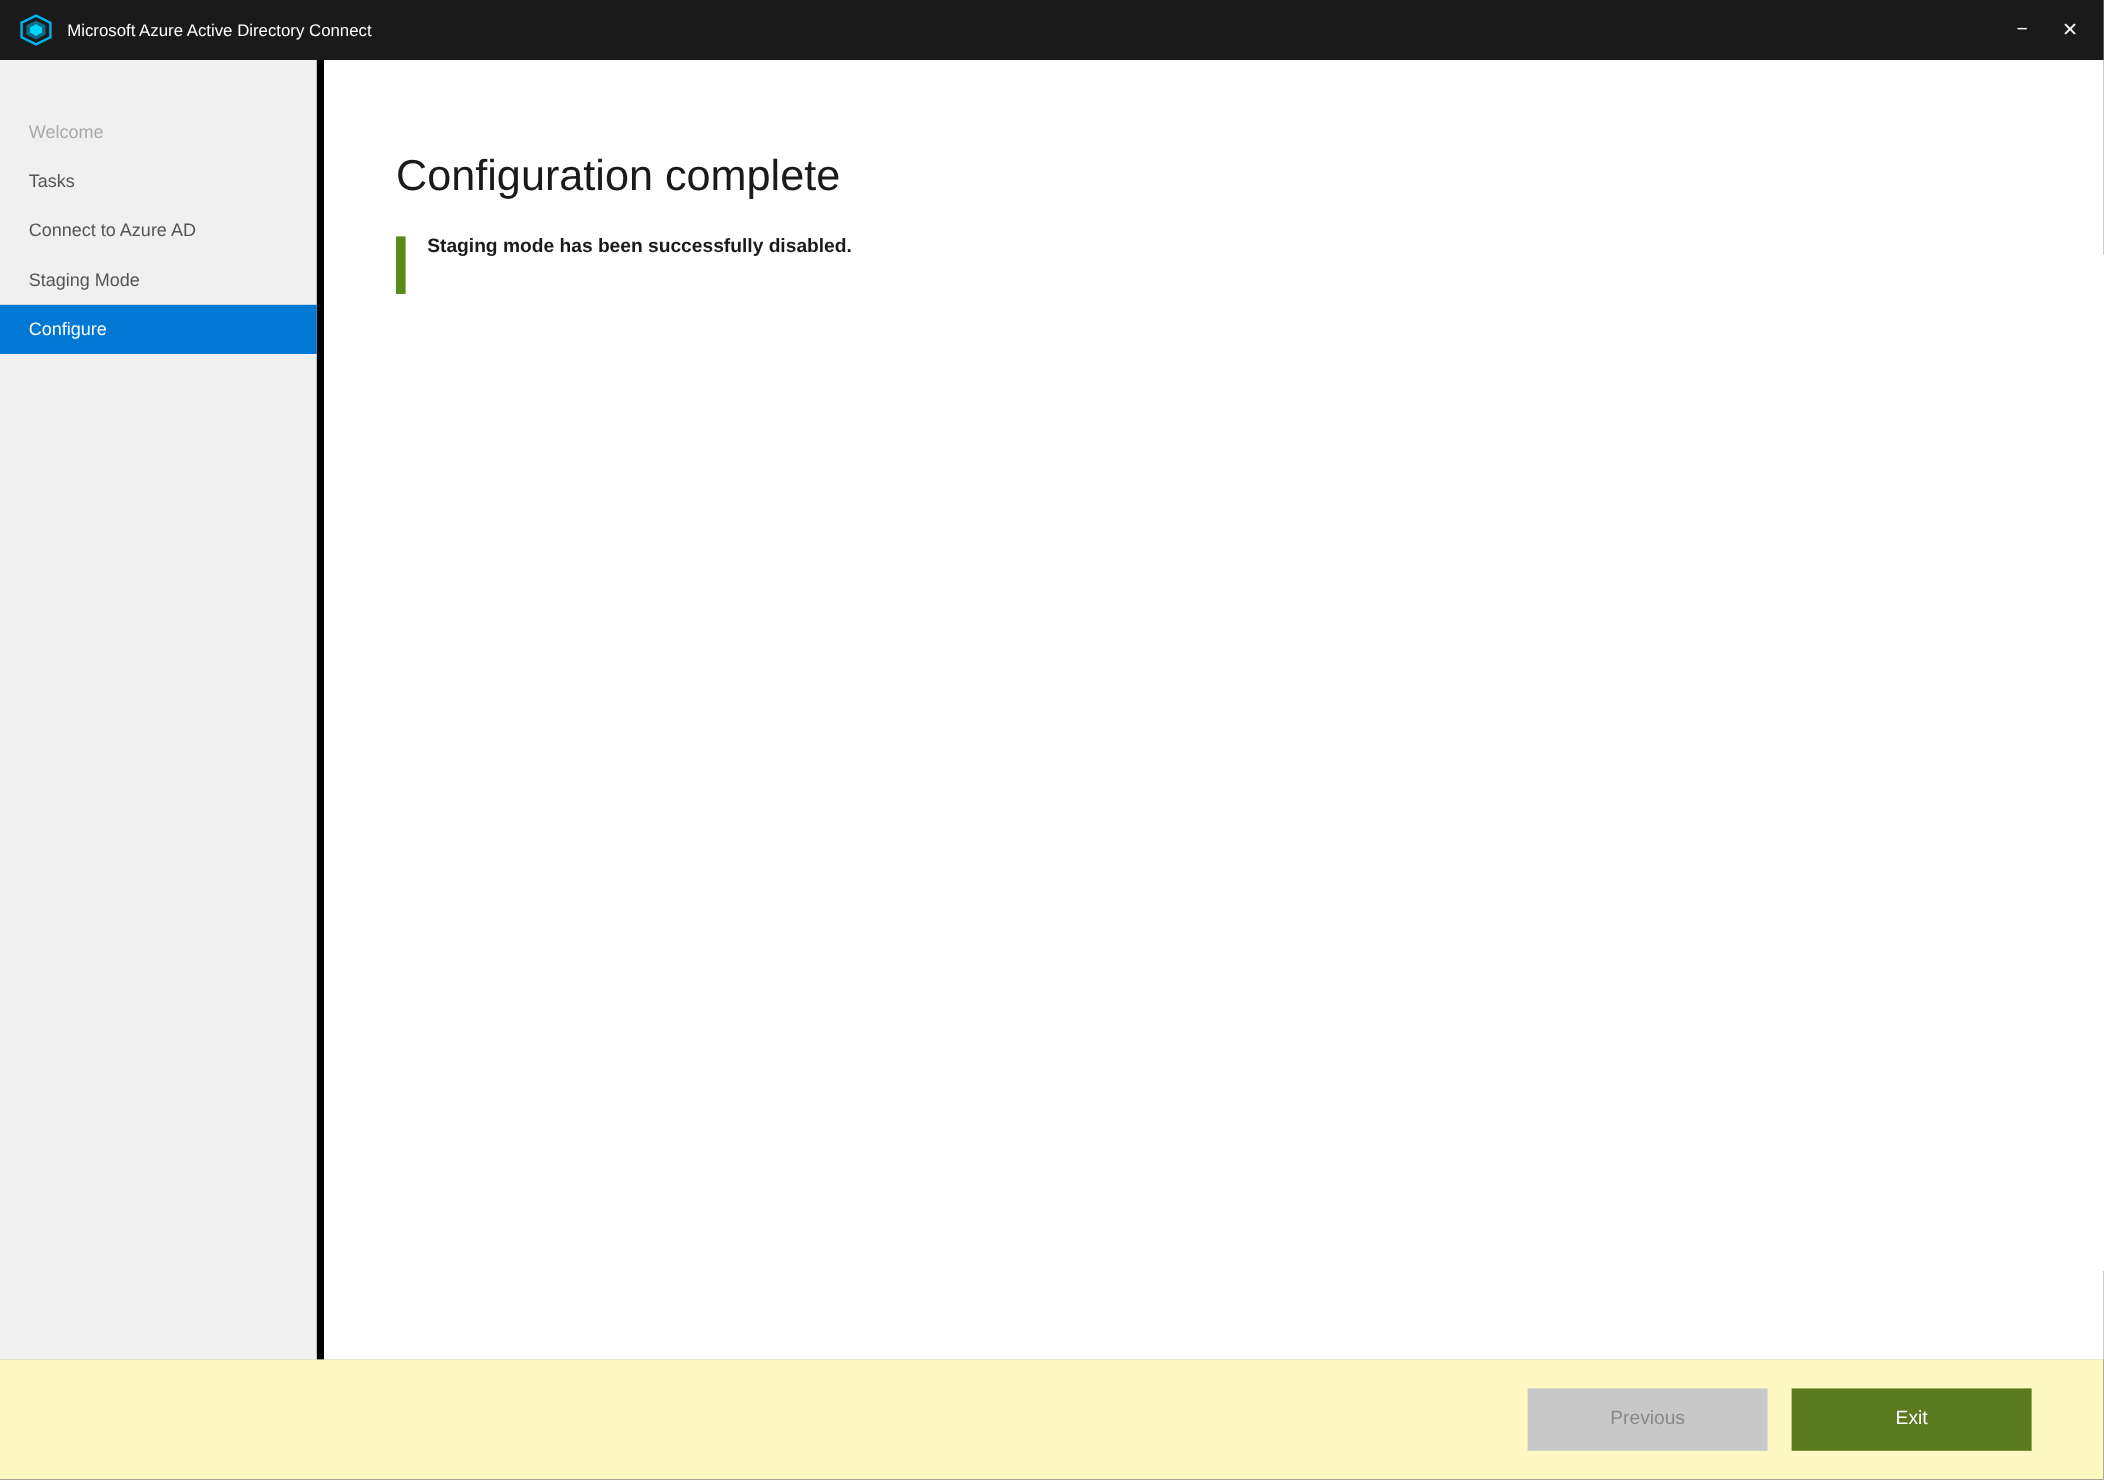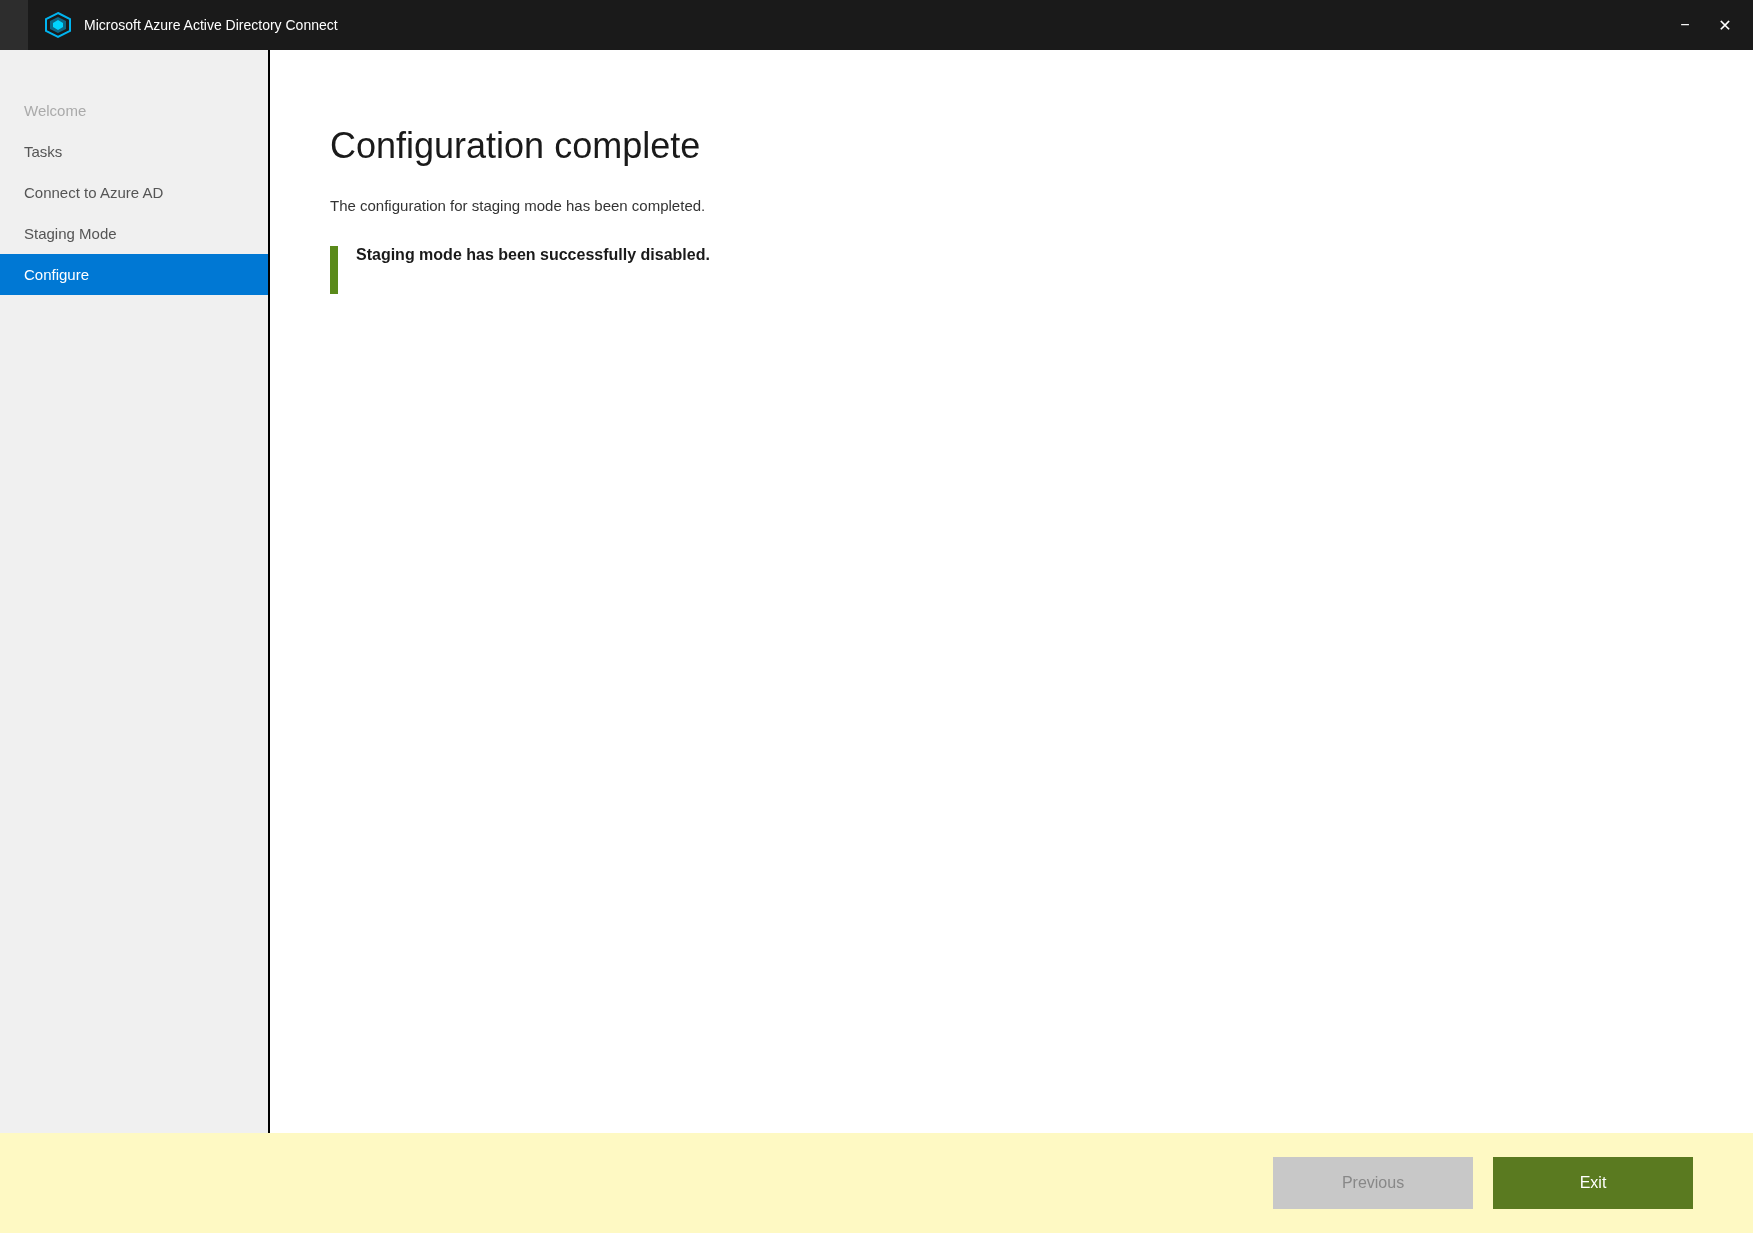--- a/index.html
+++ b/index.html
@@ -23,21 +23,20 @@
       flex-direction: column;
     }
 
     .titlebar {
       background: #1a1a1a;
       height: 50px;
       display: flex;
       align-items: center;
       padding: 0 16px;
       flex-shrink: 0;
-      margin-left: 28px;
     }
 
     .titlebar-logo {
       width: 28px;
       height: 28px;
       margin-right: 12px;
       flex-shrink: 0;
     }
 
     .titlebar-title {
@@ -70,21 +69,21 @@
       flex: 1;
       display: flex;
       background: #ffffff;
     }
 
     .sidebar {
       width: 270px;
       background: #f0f0f0;
       padding-top: 40px;
       flex-shrink: 0;
-      border-right: 2px solid #000000;
+      border-right: 6px solid #000000;
     }
 
     .sidebar-item {
       padding: 12px 24px;
       font-size: 15px;
       color: #555555;
       cursor: pointer;
     }
 
     .sidebar-item.active {
@@ -211,21 +210,20 @@
       <div class="sidebar-item">
         <span>Staging Mode</span>
       </div>
       <div class="sidebar-item active">
         <span>Configure</span>
       </div>
     </div>
 
     <div class="main-content">
       <h1 class="page-title">Configuration complete</h1>
-      <p class="description">The configuration for staging mode has been completed.</p>
 
       <div class="success-banner">
         <div class="success-bar"></div>
         <span class="success-text">Staging mode has been successfully disabled.</span>
       </div>
 
       <div class="spacer"></div>
     </div>
   </div>
 

